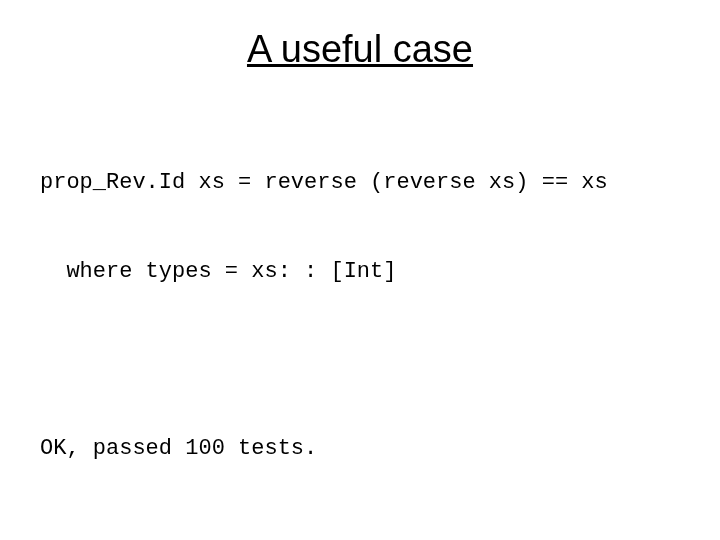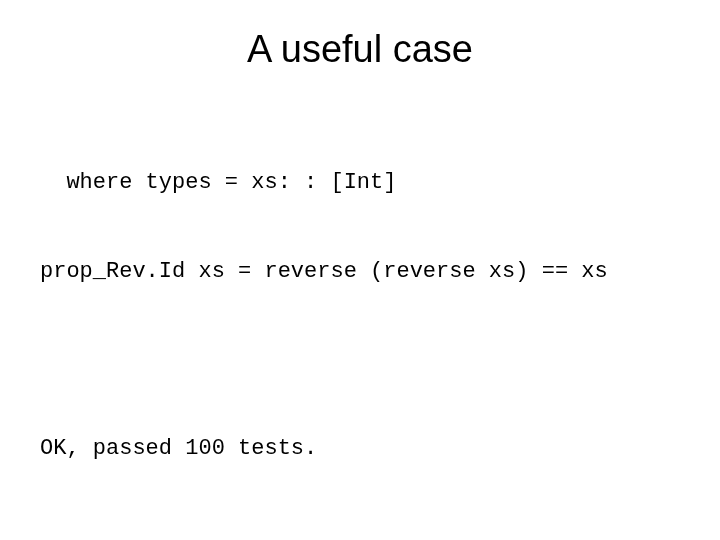--- a/index.html
+++ b/index.html
@@ -20,20 +20,21 @@
       height: 100%;
       padding: 20px 40px;
     }
     .title {
       text-align: center;
       font-size: 38px;
       font-weight: normal;
       margin-top: 8px;
       margin-bottom: 38px;
       font-family: Arial, Helvetica, sans-serif;
+      text-decoration: underline;
     }
     .code-block {
       font-family: "Courier New", Courier, monospace;
       font-size: 22px;
       line-height: 1.35;
       white-space: pre;
       margin-bottom: 28px;
     }
     .code-line {
       display: block;
@@ -42,20 +43,20 @@
       padding-left: 2ch;
     }
   </style>
 </head>
 <body>
 
 <div class="slide">
   <h1 class="title">A useful case</h1>
 
   <div class="code-block">
+    <span class="code-line">prop_Rev.Id xs = reverse (reverse xs) == xs</span>
     <span class="code-line indent">where types = xs: : [Int]</span>
-    <span class="code-line">prop_Rev.Id xs = reverse (reverse xs) == xs</span>
   </div>
 
   <div class="code-block">
     <span class="code-line">OK, passed 100 tests.</span>
   </div>
 </div>
 
 </body></html>

